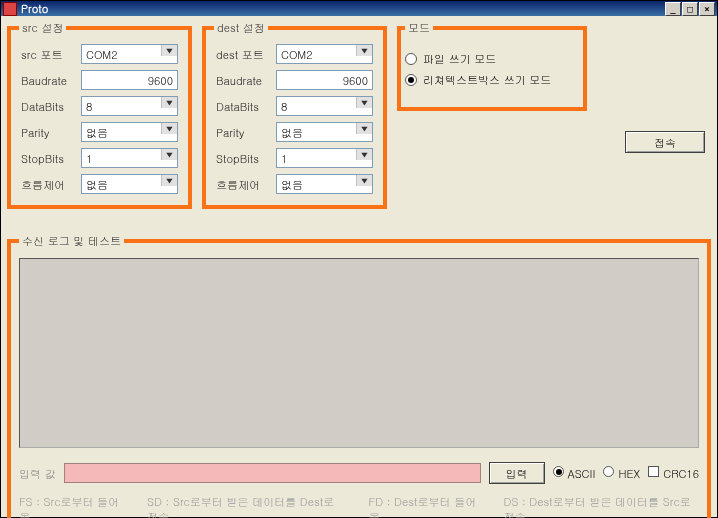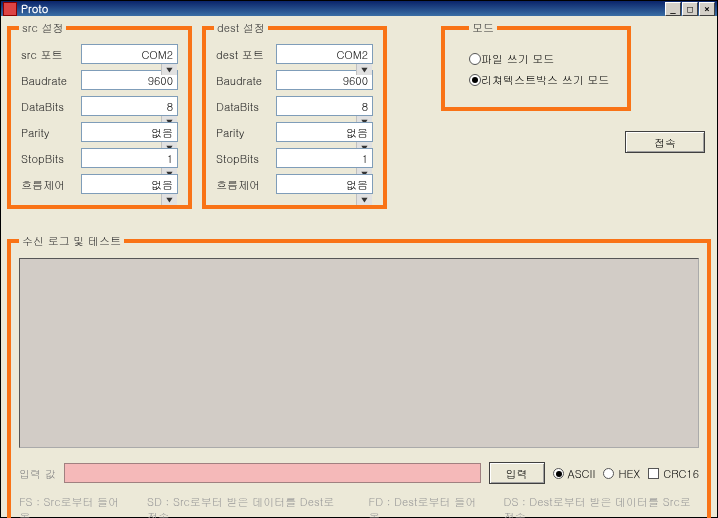--- a/index.html
+++ b/index.html
@@ -11,36 +11,36 @@
   .winbtns { display: flex; gap: 1px; }
   .winbtn { width: 16px; height: 14px; background: #d4d0c8; border: 1px solid #fff; border-right-color: #404040; border-bottom-color: #404040; color: #000; font-size: 9px; display: flex; align-items: center; justify-content: center; cursor: pointer; font-family: "Marlett", monospace; }
   .client { flex: 1; padding: 4px 6px; display: flex; flex-direction: column; }
   .toprow { display: flex; gap: 10px; align-items: flex-start; }
   fieldset { border: 4px solid #f97316; padding: 6px 8px 8px 8px; margin: 0; }
   legend { padding: 0 3px; color: #333; }
   .cfgbox { width: 185px; }
   .cfgbox table { width: 100%; border-collapse: collapse; }
   .cfgbox td { padding: 3px 2px; vertical-align: middle; }
   .cfgbox td.lbl { width: 60px; color: #222; }
-  .combo { position: relative; display: flex; align-items: flex-end; height: 20px; border: 1px solid #7f9db9; background: #fff; flex-direction: column; }
+  .combo { position: relative; display: flex; align-items: flex-start; height: 20px; border: 1px solid #7f9db9; background: #fff; }
   .combo .val { flex: 1; padding: 2px 4px; display: flex; align-items: center; }
   .combo .arrow { width: 16px; background: #e1e1e1; border-left: 1px solid #c0c0c0; display: flex; align-items: center; justify-content: center; font-size: 8px; color: #333; }
   .numinput { height: 20px; border: 1px solid #7f9db9; background: #fff; display: flex; }
   .numinput .val { flex: 1; padding: 2px 4px; text-align: right; }
-  .modebox { width: 190px; padding: 10px 12px 14px 24px; margin-left: 44px; }
-  .radio-row { display: flex; align-items: center; margin: 6px 0; cursor: pointer; }
+  .modebox { width: 190px; padding: 10px 12px 14px 4px; }
+  .radio-row { display: flex; align-items: center; gap: 6px; margin: 6px 0; cursor: pointer; }
   .radio { width: 12px; height: 12px; border: 1px solid #555; border-radius: 50%; background: #fff; position: relative; }
   .radio.checked::after { content: ""; position: absolute; left: 2px; top: 2px; width: 6px; height: 6px; background: #000; border-radius: 50%; }
   .btn { min-width: 80px; height: 22px; border: 1px solid #404040; background: #ece9d8; box-shadow: inset 1px 1px 0 #fff, inset -1px -1px 0 #a0a0a0; display: flex; align-items: center; justify-content: center; cursor: pointer; }
   .logbox { flex: 1; margin-top: 24px; position: relative; }
   .rtb { width: 100%; height: 190px; background: #d2ccc6; border: 1px inset #aaa; margin-top: 4px; }
   .input-row { display: flex; align-items: center; gap: 8px; margin-top: 14px; }
   .input-row .lbl { color: #888; }
   .input-field { flex: 1; height: 20px; background: #f5b9b9; border: 1px solid #a08080; }
-  .opt { display: flex; align-items: center; gap: 4px; cursor: pointer; }
+  .opt { display: flex; gap: 4px; cursor: pointer; }
   .opt .radio { width: 11px; height: 11px; }
   .chk { width: 11px; height: 11px; border: 1px solid #555; background: #fff; }
   .footer { display: flex; gap: 26px; margin-top: 10px; color: #999; font-size: 10px; }
 </style>
 </head>
 <body>
 
 <div class="window">
   <div class="titlebar">
     <div class="icon"></div>

